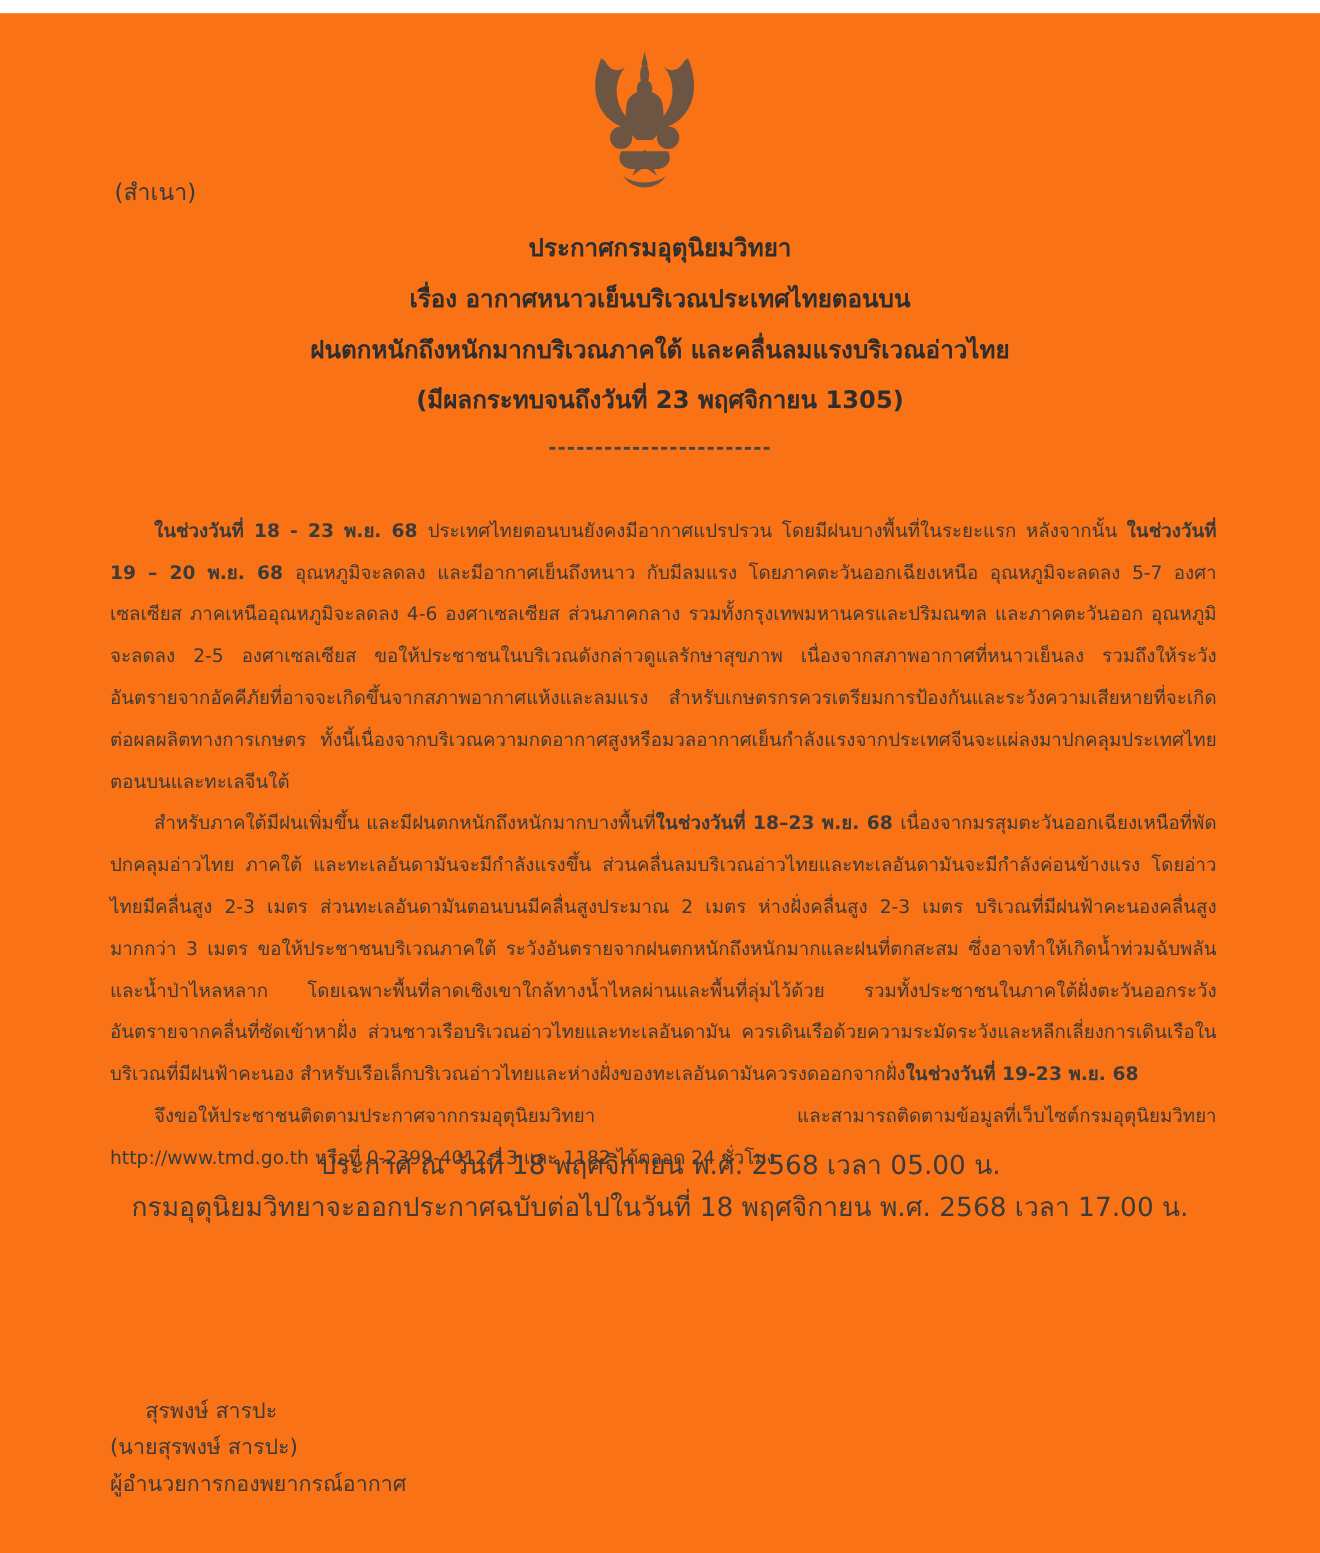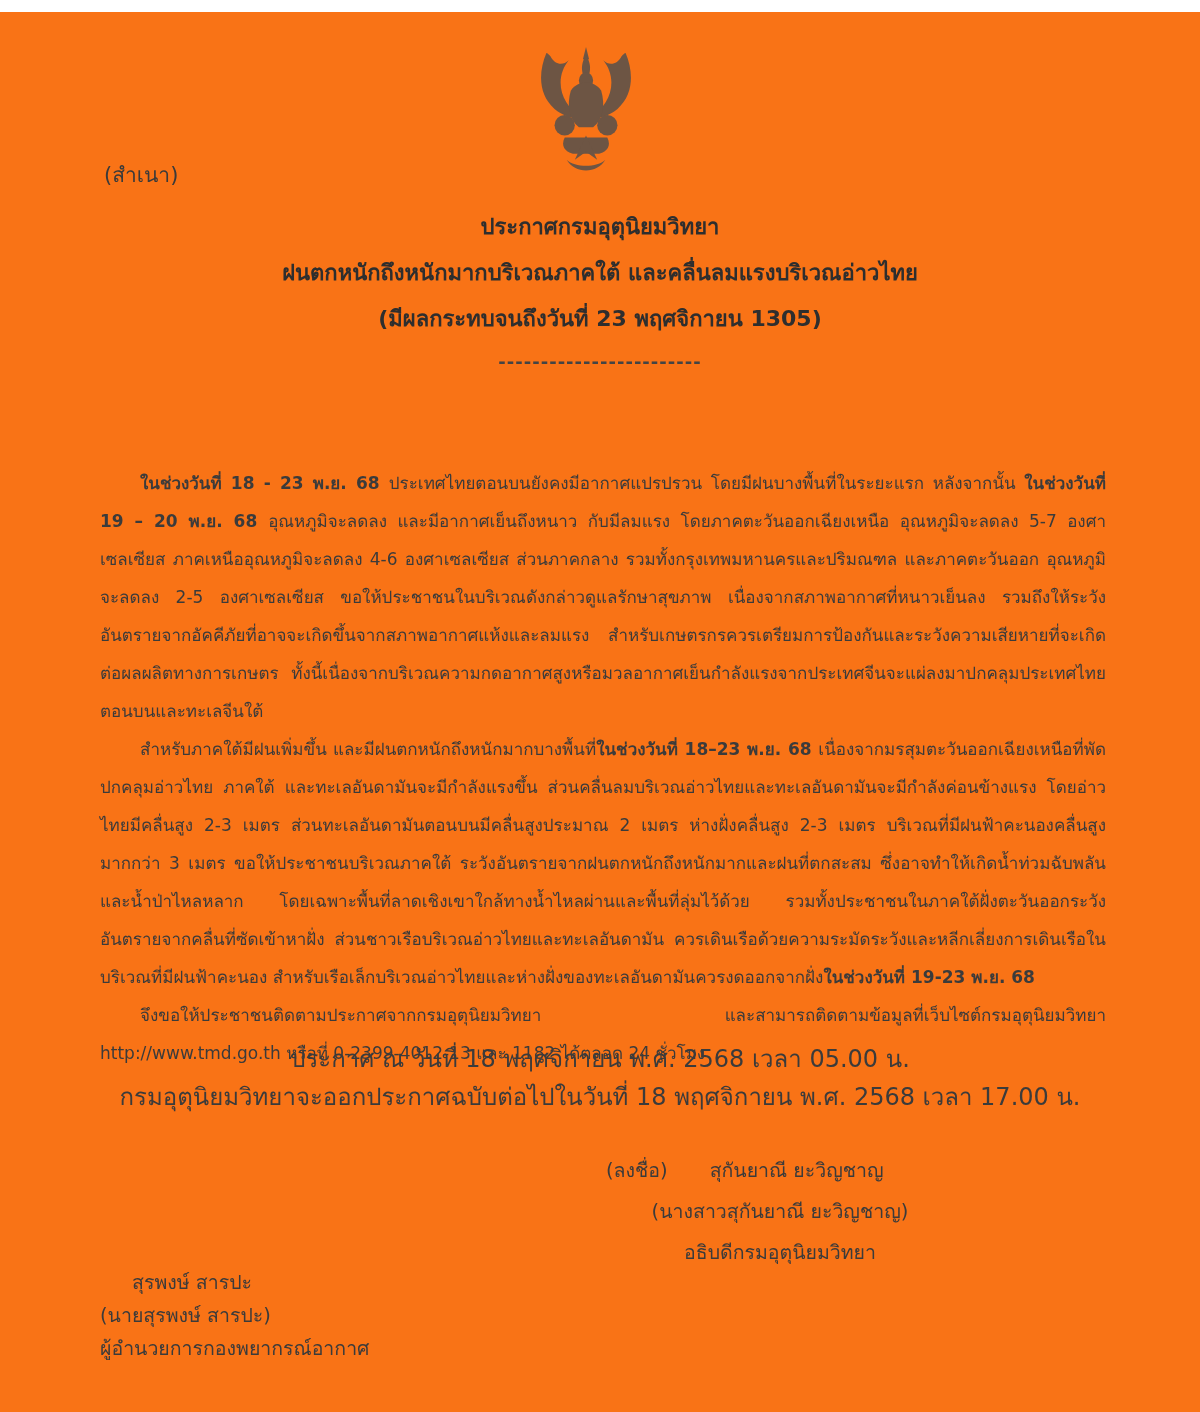--- a/index.html
+++ b/index.html
@@ -119,44 +119,37 @@
         <path d="M55 88 L44 112 L55 104 L66 112 Z"></path>
         <path d="M36 112 C44 120 66 120 74 112 C66 126 44 126 36 112 Z"></path>
       </g>
     </svg>
   </div>
 
   <div class="copy-label">(สำเนา)</div>
 
   <div class="title-block">
     <div class="title-line">ประกาศกรมอุตุนิยมวิทยา</div>
+    <div class="title-line">เรื่อง อากาศหนาวเย็นบริเวณประเทศไทยตอนบน</div>
     <div class="title-line">ฝนตกหนักถึงหนักมากบริเวณภาคใต้ และคลื่นลมแรงบริเวณอ่าวไทย</div>
     <div class="title-line">(มีผลกระทบจนถึงวันที่ 23 พฤศจิกายน 1305)</div>
     <div class="divider-line">------------------------</div>
   </div>
 
   <div class="body-block">
     <p class="para"><span class="bold-seg">ในช่วงวันที่ 18 - 23 พ.ย. 68 </span><span>ประเทศไทยตอนบนยังคงมีอากาศแปรปรวน โดยมีฝนบางพื้นที่ในระยะแรก หลังจากนั้น </span><span class="bold-seg">ในช่วงวันที่ 19 – 20 พ.ย. 68 </span><span>อุณหภูมิจะลดลง และมีอากาศเย็นถึงหนาว กับมีลมแรง โดยภาคตะวันออกเฉียงเหนือ อุณหภูมิจะลดลง 5-7 องศาเซลเซียส ภาคเหนืออุณหภูมิจะลดลง 4-6 องศาเซลเซียส ส่วนภาคกลาง รวมทั้งกรุงเทพมหานครและปริมณฑล และภาคตะวันออก อุณหภูมิจะลดลง 2-5 องศาเซลเซียส ขอให้ประชาชนในบริเวณดังกล่าวดูแลรักษาสุขภาพ เนื่องจากสภาพอากาศที่หนาวเย็นลง รวมถึงให้ระวังอันตรายจากอัคคีภัยที่อาจจะเกิดขึ้นจากสภาพอากาศแห้งและลมแรง สำหรับเกษตรกรควรเตรียมการป้องกันและระวังความเสียหายที่จะเกิดต่อผลผลิตทางการเกษตร ทั้งนี้เนื่องจากบริเวณความกดอากาศสูงหรือมวลอากาศเย็นกำลังแรงจากประเทศจีนจะแผ่ลงมาปกคลุมประเทศไทยตอนบนและทะเลจีนใต้</span></p>
     <p class="para"><span>สำหรับภาคใต้มีฝนเพิ่มขึ้น และมีฝนตกหนักถึงหนักมากบางพื้นที่</span><span class="bold-seg">ในช่วงวันที่ 18–23 พ.ย. 68 </span><span>เนื่องจากมรสุมตะวันออกเฉียงเหนือที่พัดปกคลุมอ่าวไทย ภาคใต้ และทะเลอันดามันจะมีกำลังแรงขึ้น ส่วนคลื่นลมบริเวณอ่าวไทยและทะเลอันดามันจะมีกำลังค่อนข้างแรง โดยอ่าวไทยมีคลื่นสูง 2-3 เมตร ส่วนทะเลอันดามันตอนบนมีคลื่นสูงประมาณ 2 เมตร ห่างฝั่งคลื่นสูง 2-3 เมตร บริเวณที่มีฝนฟ้าคะนองคลื่นสูงมากกว่า 3 เมตร ขอให้ประชาชนบริเวณภาคใต้ ระวังอันตรายจากฝนตกหนักถึงหนักมากและฝนที่ตกสะสม ซึ่งอาจทำให้เกิดน้ำท่วมฉับพลันและน้ำป่าไหลหลาก โดยเฉพาะพื้นที่ลาดเชิงเขาใกล้ทางน้ำไหลผ่านและพื้นที่ลุ่มไว้ด้วย รวมทั้งประชาชนในภาคใต้ฝั่งตะวันออกระวังอันตรายจากคลื่นที่ซัดเข้าหาฝั่ง ส่วนชาวเรือบริเวณอ่าวไทยและทะเลอันดามัน ควรเดินเรือด้วยความระมัดระวังและหลีกเลี่ยงการเดินเรือในบริเวณที่มีฝนฟ้าคะนอง สำหรับเรือเล็กบริเวณอ่าวไทยและห่างฝั่งของทะเลอันดามันควรงดออกจากฝั่ง</span><span class="bold-seg">ในช่วงวันที่ 19-23 พ.ย. 68</span></p>
     <p class="para"><span>จึงขอให้ประชาชนติดตามประกาศจากกรมอุตุนิยมวิทยา และสามารถติดตามข้อมูลที่เว็บไซต์กรมอุตุนิยมวิทยา http://www.tmd.go.th หรือที่ 0-2399-4012-13 และ 1182 ได้ตลอด 24 ชั่วโมง</span></p>
   </div>
 
   <div class="issued-block">
     <div>ประกาศ ณ วันที่ 18 พฤศจิกายน พ.ศ. 2568 เวลา 05.00 น.</div>
     <div>กรมอุตุนิยมวิทยาจะออกประกาศฉบับต่อไปในวันที่ 18 พฤศจิกายน พ.ศ. 2568 เวลา 17.00 น.</div>
   </div>
 
-  <div class="signature-block">
-    <div class="sig-line1">
-      <span>(ลงชื่อ)</span>
-      <span>สุกันยาณี ยะวิญชาญ</span>
-    </div>
-    <div class="sig-line2">(นางสาวสุกันยาณี ยะวิญชาญ)</div>
-    <div class="sig-line3">อธิบดีกรมอุตุนิยมวิทยา</div>
-  </div>
 
   <div class="cert-block">
     <div class="cert-indent">สุรพงษ์ สารปะ</div>
     <div>(นายสุรพงษ์ สารปะ)</div>
     <div>ผู้อำนวยการกองพยากรณ์อากาศ</div>
   </div>
 
 </div>
 
 </body></html>

